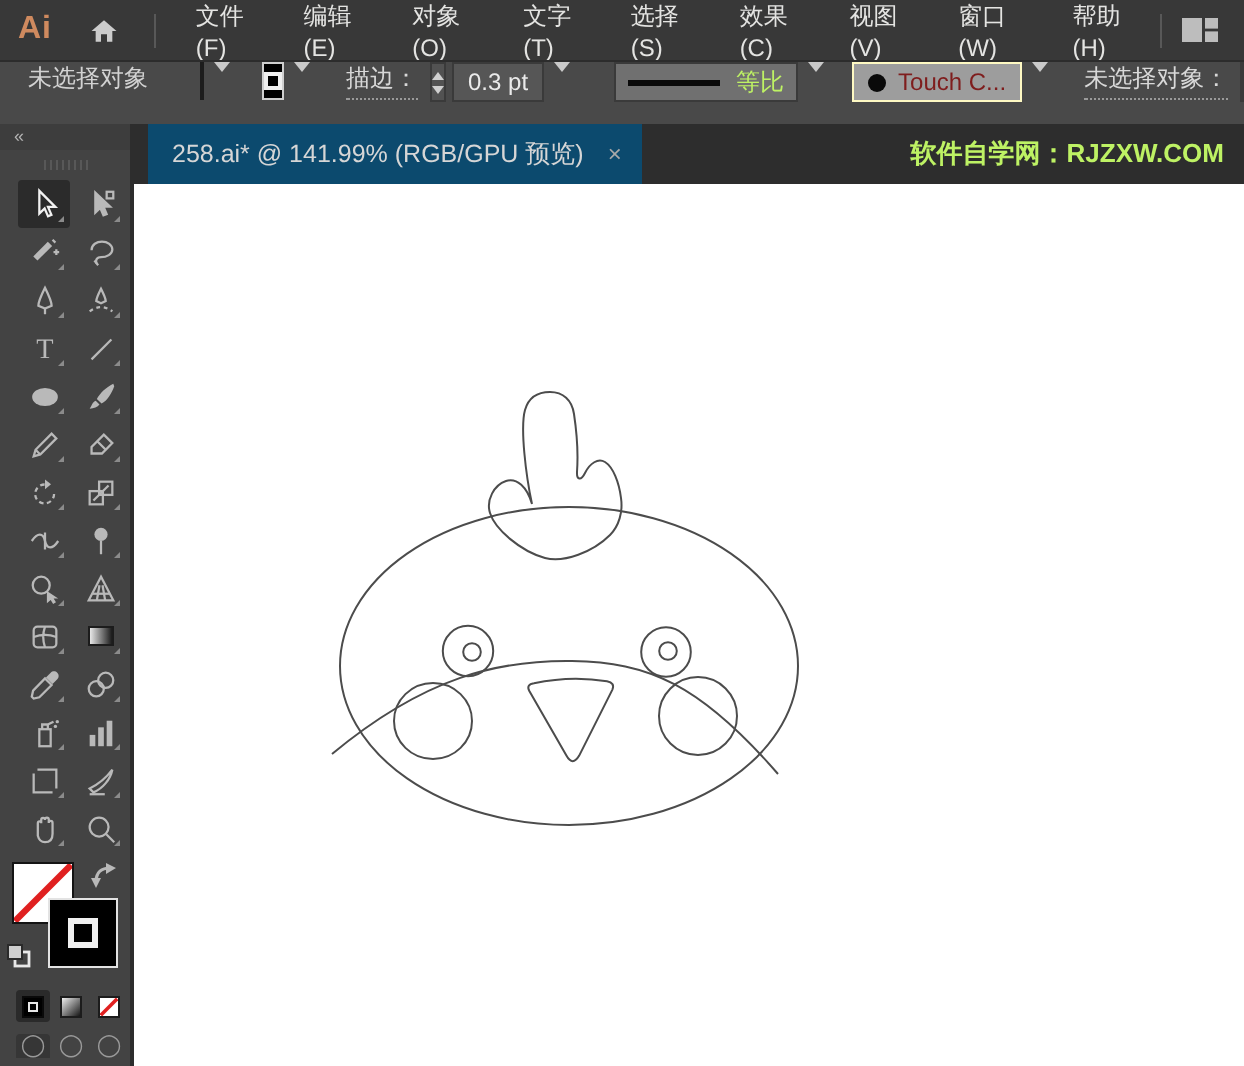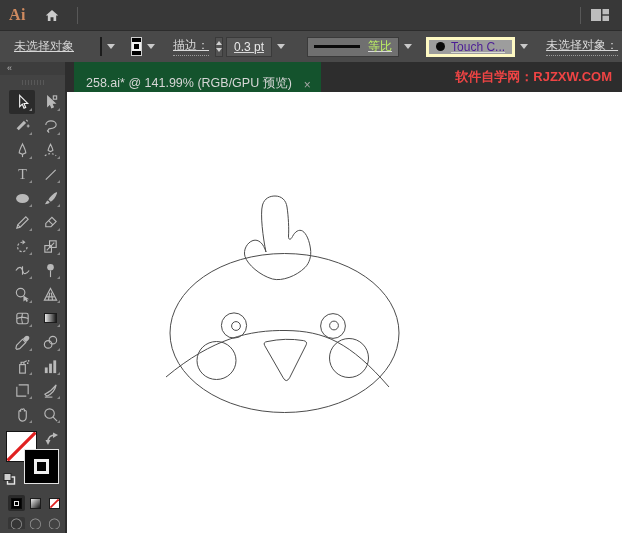--- a/index.html
+++ b/index.html
@@ -3,52 +3,52 @@
 <meta charset="utf-8">
 <style>
   * { box-sizing: border-box; margin: 0; padding: 0; }
   html,body { width:622px; height:533px; overflow:hidden; }
   body { font-family:"Liberation Sans", sans-serif; background:#383838; }
   .window { width:622px; height:533px; display:flex; flex-direction:column; }
 
   
   .menu-bar { height:30px; background:#383838; display:flex; align-items:center;
               color:#e4e4e2; font-size:12px; flex:0 0 auto; }
-  .logo { color:#cf8a5f; font-weight:bold; font-size:16px; padding:0 10px 0 9px; letter-spacing:0.5px;font-family:Liberation Serif, serif; }
+  .logo { color:#cf8a5f; font-weight:bold; font-size:16px; padding:0 10px 0 9px; letter-spacing:0.5px; }
   .home-btn { display:flex; align-items:center; padding:0 8px; color:#cccccc; }
   .msep { width:1px; height:17px; background:#585858; margin:0 9px; }
   .menu-item { padding:0 11px; height:30px; display:flex; align-items:center; cursor:default; }
   .arrange-btn { display:flex; align-items:center; padding:0 12px 0 0; color:#bdbdbd; }
   .mr-auto { margin-left:auto; }
 
   
   .control-bar { height:32px; background:#494949; border-top:1px solid #2c2c2c;
-                 display:flex; align-items:center; font-size:12px; color:#d8d8d8; flex:0 0 auto;text-decoration:underline; }
+                 display:flex; align-items:flex-start; font-size:12px; color:#d8d8d8; flex:0 0 auto; }
   .cgrip { width:7px; height:22px; margin:0 6px 0 2px;
            background:repeating-linear-gradient(#6a6a6a 0 1px, transparent 1px 3px); width:4px; }
   .status-text { margin:0 22px 0 6px; color:#d2d2d2; white-space:nowrap; }
   .swatch-box { width:19px; height:19px; border:1px solid #1c1c1c; background:#fff; position:relative; margin-left:4px; }
   .swatch-box svg { position:absolute; inset:0; }
   .swatch-stroke { background:#000; border:1px solid #cfcfcf; display:flex; align-items:center; justify-content:center; }
   .swatch-stroke .ring { width:9px; height:9px; border:2px solid #f0f0f0; background:#000; }
   .chev { width:0; height:0; border-left:4px solid transparent; border-right:4px solid transparent;
           border-top:5px solid #c9c9c9; margin:0 4px 0 5px; }
   .ulabel { border-bottom:1px dotted #9a9a9a; padding-bottom:1px; white-space:nowrap; }
   .stepper { width:13px; height:20px; margin:0 3px 0 6px; display:flex; flex-direction:column;
              align-items:center; justify-content:center; gap:3px; background:#525252; border:1px solid #3a3a3a; }
   .stepper i { width:0; height:0; border-left:3.5px solid transparent; border-right:3.5px solid transparent; }
   .stepper .up { border-bottom:4px solid #cfcfcf; } .stepper .dn { border-top:4px solid #cfcfcf; }
   .weight-box { background:#565656; border:1px solid #3a3a3a; height:20px; display:flex;
                 align-items:center; padding:0 7px; color:#eaeaea; white-space:nowrap; }
   .profile-box { background:#707070; border:1px solid #3a3a3a; height:20px; display:flex;
                  align-items:center; margin-left:18px; padding:0 6px; }
   .profile-line { width:46px; height:3px; background:#0a0a0a; margin-right:8px; }
   .profile-label { color:#bef264; white-space:nowrap; }
-  .brush-box { background:#9d9d9d; border:3px solid #fef9c3; height:20px; display:flex;
-               align-items:center; margin-left:10px; padding:0 7px; color:#4c1d95; white-space:nowrap; }
+  .brush-box { background:#9d9d9d; border:1px solid #fef9c3; height:20px; display:flex;
+               align-items:center; margin-left:10px; padding:0 7px; color:#7f1d1d; white-space:nowrap; }
   .brush-dot { width:9px; height:9px; border-radius:50%; background:#0a0a0a; margin-right:6px; }
   .opacity-label { margin-left:14px; }
   .opacity-stub { width:6px; height:20px; background:#565656; border:1px solid #3a3a3a; margin-left:6px; }
 
   
   .main { flex:1; display:flex; min-height:0; }
 
   
   .dock { width:67px; background:#434343; border-right:2px solid #2d2d2d; flex:0 0 auto; position:relative; }
   .dock-header { height:13px; background:#3d3d3d; color:#b5b5b5; font-size:9px; line-height:12px;
@@ -83,42 +83,53 @@
   .none-mini { width:11px; height:11px; background:#fff; border:1px solid #1c1c1c; position:relative; }
 
   .draw-modes { display:flex; gap:2px; padding-left:8px; margin-top:6px; height:12px; overflow:hidden; }
   .dmode { width:17px; height:18px; display:flex; align-items:flex-start; justify-content:center;
            color:#9a9a9a; font-size:11px; line-height:13px; }
   .dmode.selected { background:#363636; border-radius:2px; }
 
   
   .right-col { flex:1; display:flex; flex-direction:column; min-width:0; }
   .tab-bar { height:30px; background:#2d2d2d; display:flex; align-items:stretch; flex:0 0 auto; }
-  .doc-tab { background:#14532d; display:flex; align-items:flex-end; margin-left:7px; padding:0 10px 0 12px;
+  .doc-tab { background:#0c4a6e; display:flex; align-items:center; margin-left:7px; padding:0 10px 0 12px;
              font-size:12.5px; color:#d6d6d6; white-space:nowrap; }
   .tab-close { margin-left:12px; color:#a8a8a8; font-size:12px; cursor:default; }
-  .site-text { margin-left:auto; margin-right:10px; align-self:center; color:#ef4444;
+  .site-text { margin-left:auto; margin-right:10px; align-self:center; color:#bef264;
                font-weight:bold; font-size:13px; white-space:nowrap; }
 
   .canvas { flex:1; background:#ffffff; position:relative; overflow:hidden; }
   .canvas svg { position:absolute; inset:0; }
 </style>
 </head>
 <body>
 
 <div class="window">
 
   <div class="menu-bar">
     <span class="logo">Ai</span>
     <span class="home-btn">
       <svg width="16" height="15" viewBox="0 0 18 18">
           <path d="M9,2.5 L16.5,9 L14,9 L14,15.5 L10.8,15.5 L10.8,11 L7.2,11 L7.2,15.5 L4,15.5 L4,9 L1.5,9 Z" fill="#cccccc"></path>
         </svg>
     </span>
     <span class="msep"></span>
+    <nav id="menus" style="display:flex;">
+        <span class="menu-item">文件(F)</span>
+        <span class="menu-item">编辑(E)</span>
+        <span class="menu-item">对象(O)</span>
+        <span class="menu-item">文字(T)</span>
+        <span class="menu-item">选择(S)</span>
+        <span class="menu-item">效果(C)</span>
+        <span class="menu-item">视图(V)</span>
+        <span class="menu-item">窗口(W)</span>
+        <span class="menu-item">帮助(H)</span>
+      </nav>
     <span class="msep mr-auto"></span>
     <span class="arrange-btn">
       <svg width="20" height="16" viewBox="0 0 20 16">
           <rect x="1" y="2" width="10" height="12" fill="#bdbdbd"></rect>
           <rect x="12.5" y="2" width="6.5" height="5.3" fill="#bdbdbd"></rect>
           <rect x="12.5" y="8.7" width="6.5" height="5.3" fill="#bdbdbd"></rect>
         </svg>
     </span>
   </div>
 

